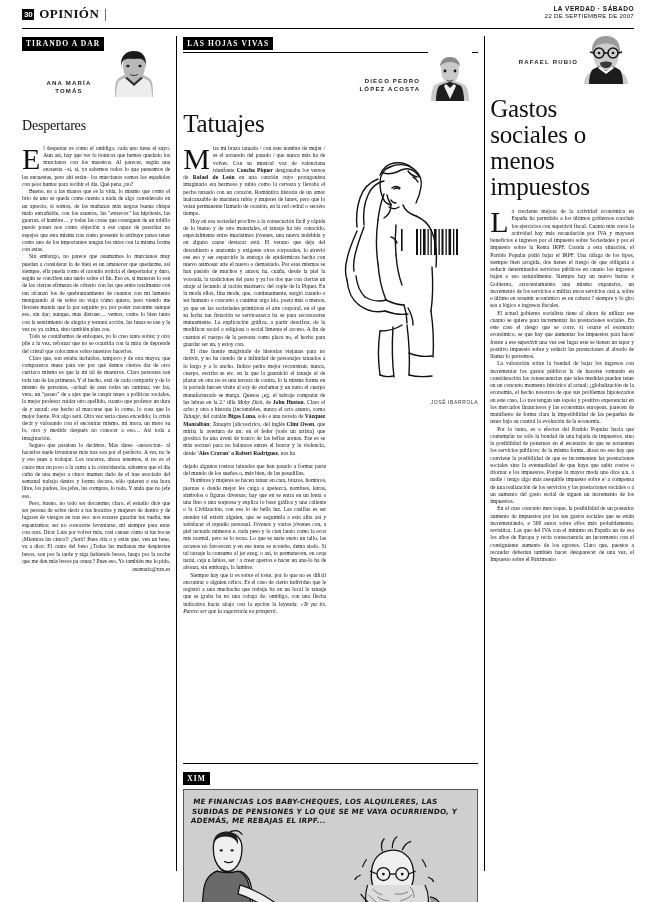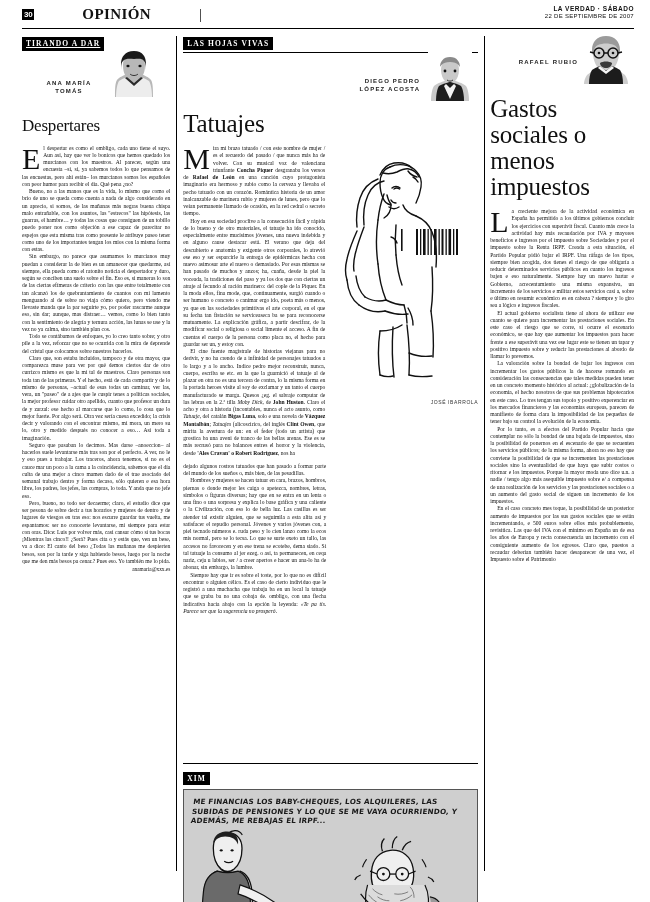--- a/index.html
+++ b/index.html
@@ -26,23 +26,22 @@
     background: #000; color: #fff;
     font-family: "Liberation Sans", sans-serif;
     font-weight: bold; font-size: 8px;
     padding: 1px 2px 1px 2px;
     letter-spacing: -0.3px;
     line-height: 9px;
   }
   .section-name {
     font-family: "Liberation Serif", serif;
     font-weight: bold;
-    font-size: 15px;
+    font-size: 13px;
     letter-spacing: 0.4px;
-    margin-left: 43px;
   }
   .section-bar { font-weight: normal; }
   .mast-right {
     position: absolute; right: 16px; top: 5px;
     text-align: right;
     font-family: "Liberation Sans", sans-serif;
   }
   .mast-paper { font-size: 6.5px; font-weight: bold; letter-spacing: 0.5px; }
   .mast-date  { font-size: 6px; letter-spacing: 0.3px; margin-top: 1px; }
 
@@ -81,21 +80,21 @@
     display: inline-block;
     background: #000; color: #fff;
     font-family: "Liberation Serif", serif;
     font-weight: bold;
     font-size: 7.5px;
     letter-spacing: 1.1px;
     padding: 2px 4px 2px 4px;
     line-height: 9px;
     text-transform: uppercase;
   }
-  .kicker.two-line { line-height: 9.5px; text-decoration: underline; }
+  .kicker.two-line { line-height: 9.5px; }
   .kicker-rule { border-top: 1px solid #000; margin-top: 2px; }
 
   
   .byline-row {
     position: relative;
     height: 52px;
     margin-top: 2px;
   }
   .byline-name {
     position: absolute;
@@ -111,21 +110,21 @@
     position: absolute;
     width: 44px; height: 50px;
     overflow: hidden;
   }
   .portrait svg { display: block; }
 
   
   h1.headline {
     font-family: "Liberation Serif", "DejaVu Serif", serif;
     font-weight: normal;
-    font-size: 17px;
+    font-size: 14px;
     line-height: 22px;
     margin: 10px 0 8px 0;
     letter-spacing: -0.2px;
   }
   h1.headline.big {
     font-size: 25px;
     line-height: 26px;
   }
 
   

